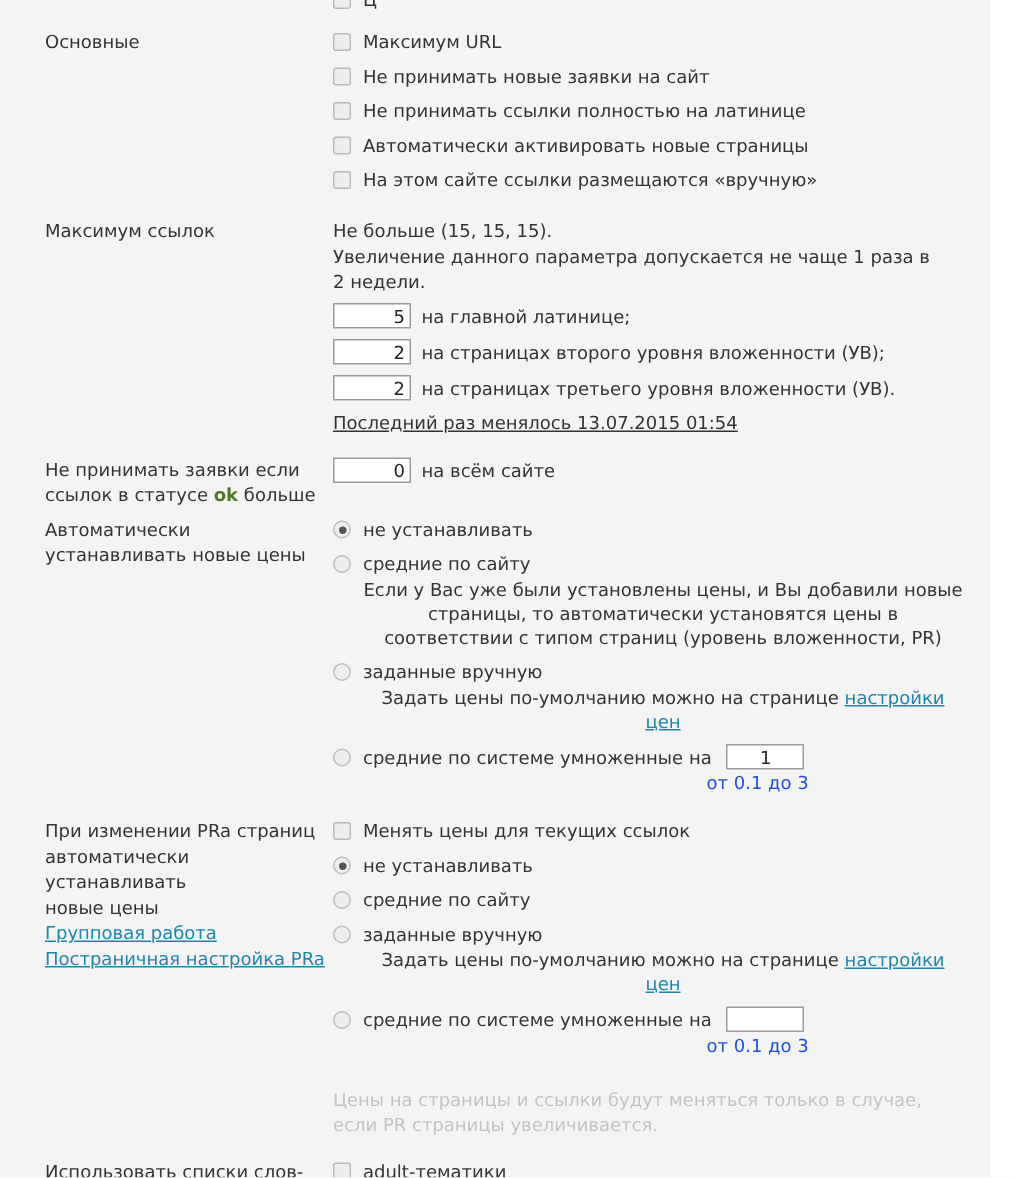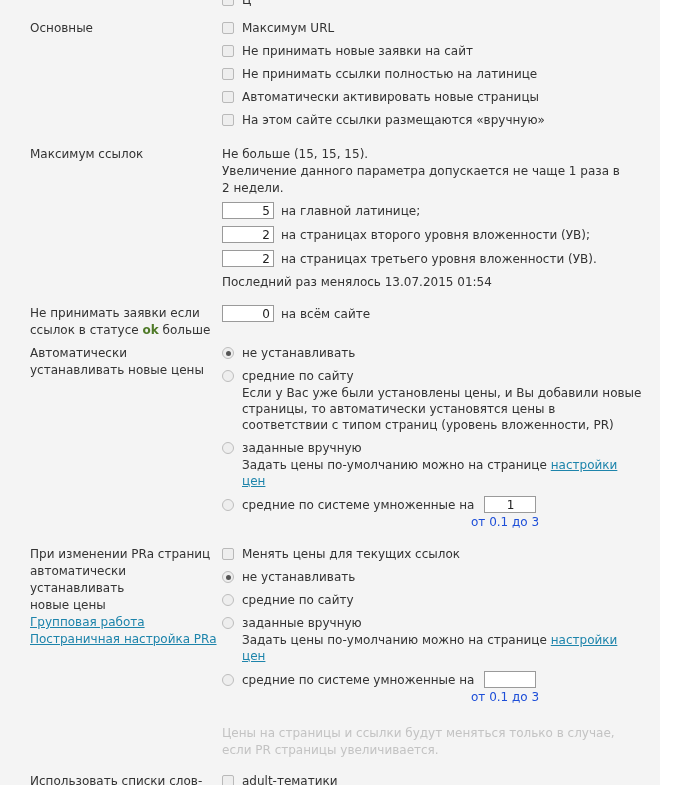--- a/index.html
+++ b/index.html
@@ -100,20 +100,21 @@
     line-height: 16px;
     color: #333333;
   }
   .sub-text {
     line-height: 16px;
     color: #333333;
     margin-left: 20px;
     margin-top: -3px;
     margin-bottom: 7px;
     max-width: 400px;
+    text-align: center;
   }
 
   
   .num-input {
     width: 52px;
     height: 17px;
     box-sizing: border-box;
     border: 1px solid #9a9a9a;
     background: #ffffff;
     font-family: "DejaVu Sans", "Liberation Sans", sans-serif;
@@ -236,21 +237,21 @@
           <div class="inline-row">
             <input class="num-input" type="text" value="2" style="">
             <span class="after">на страницах второго уровня вложенности (УВ);</span>
           </div>
 
           <div class="inline-row">
             <input class="num-input" type="text" value="2" style="">
             <span class="after">на страницах третьего уровня вложенности (УВ).</span>
           </div>
 
-          <div class="plain" style="margin-top:1px;">Последний раз менялось 13.07.2015 01:54</div>
+          <div class="plain" style="margin-top:1px;text-decoration:underline;">Последний раз менялось 13.07.2015 01:54</div>
 
         </div>
       </div>
 
       <div class="row" style="margin-top:14px;">
         <div class="col-label"><span>Не принимать заявки если ссылок в статусе </span><span class="ok-badge">ok</span><span> больше</span></div>
         <div class="col-field">
           <div class="inline-row">
             <input class="num-input" type="text" value="0" style="">
             <span class="after">на всём сайте</span>

